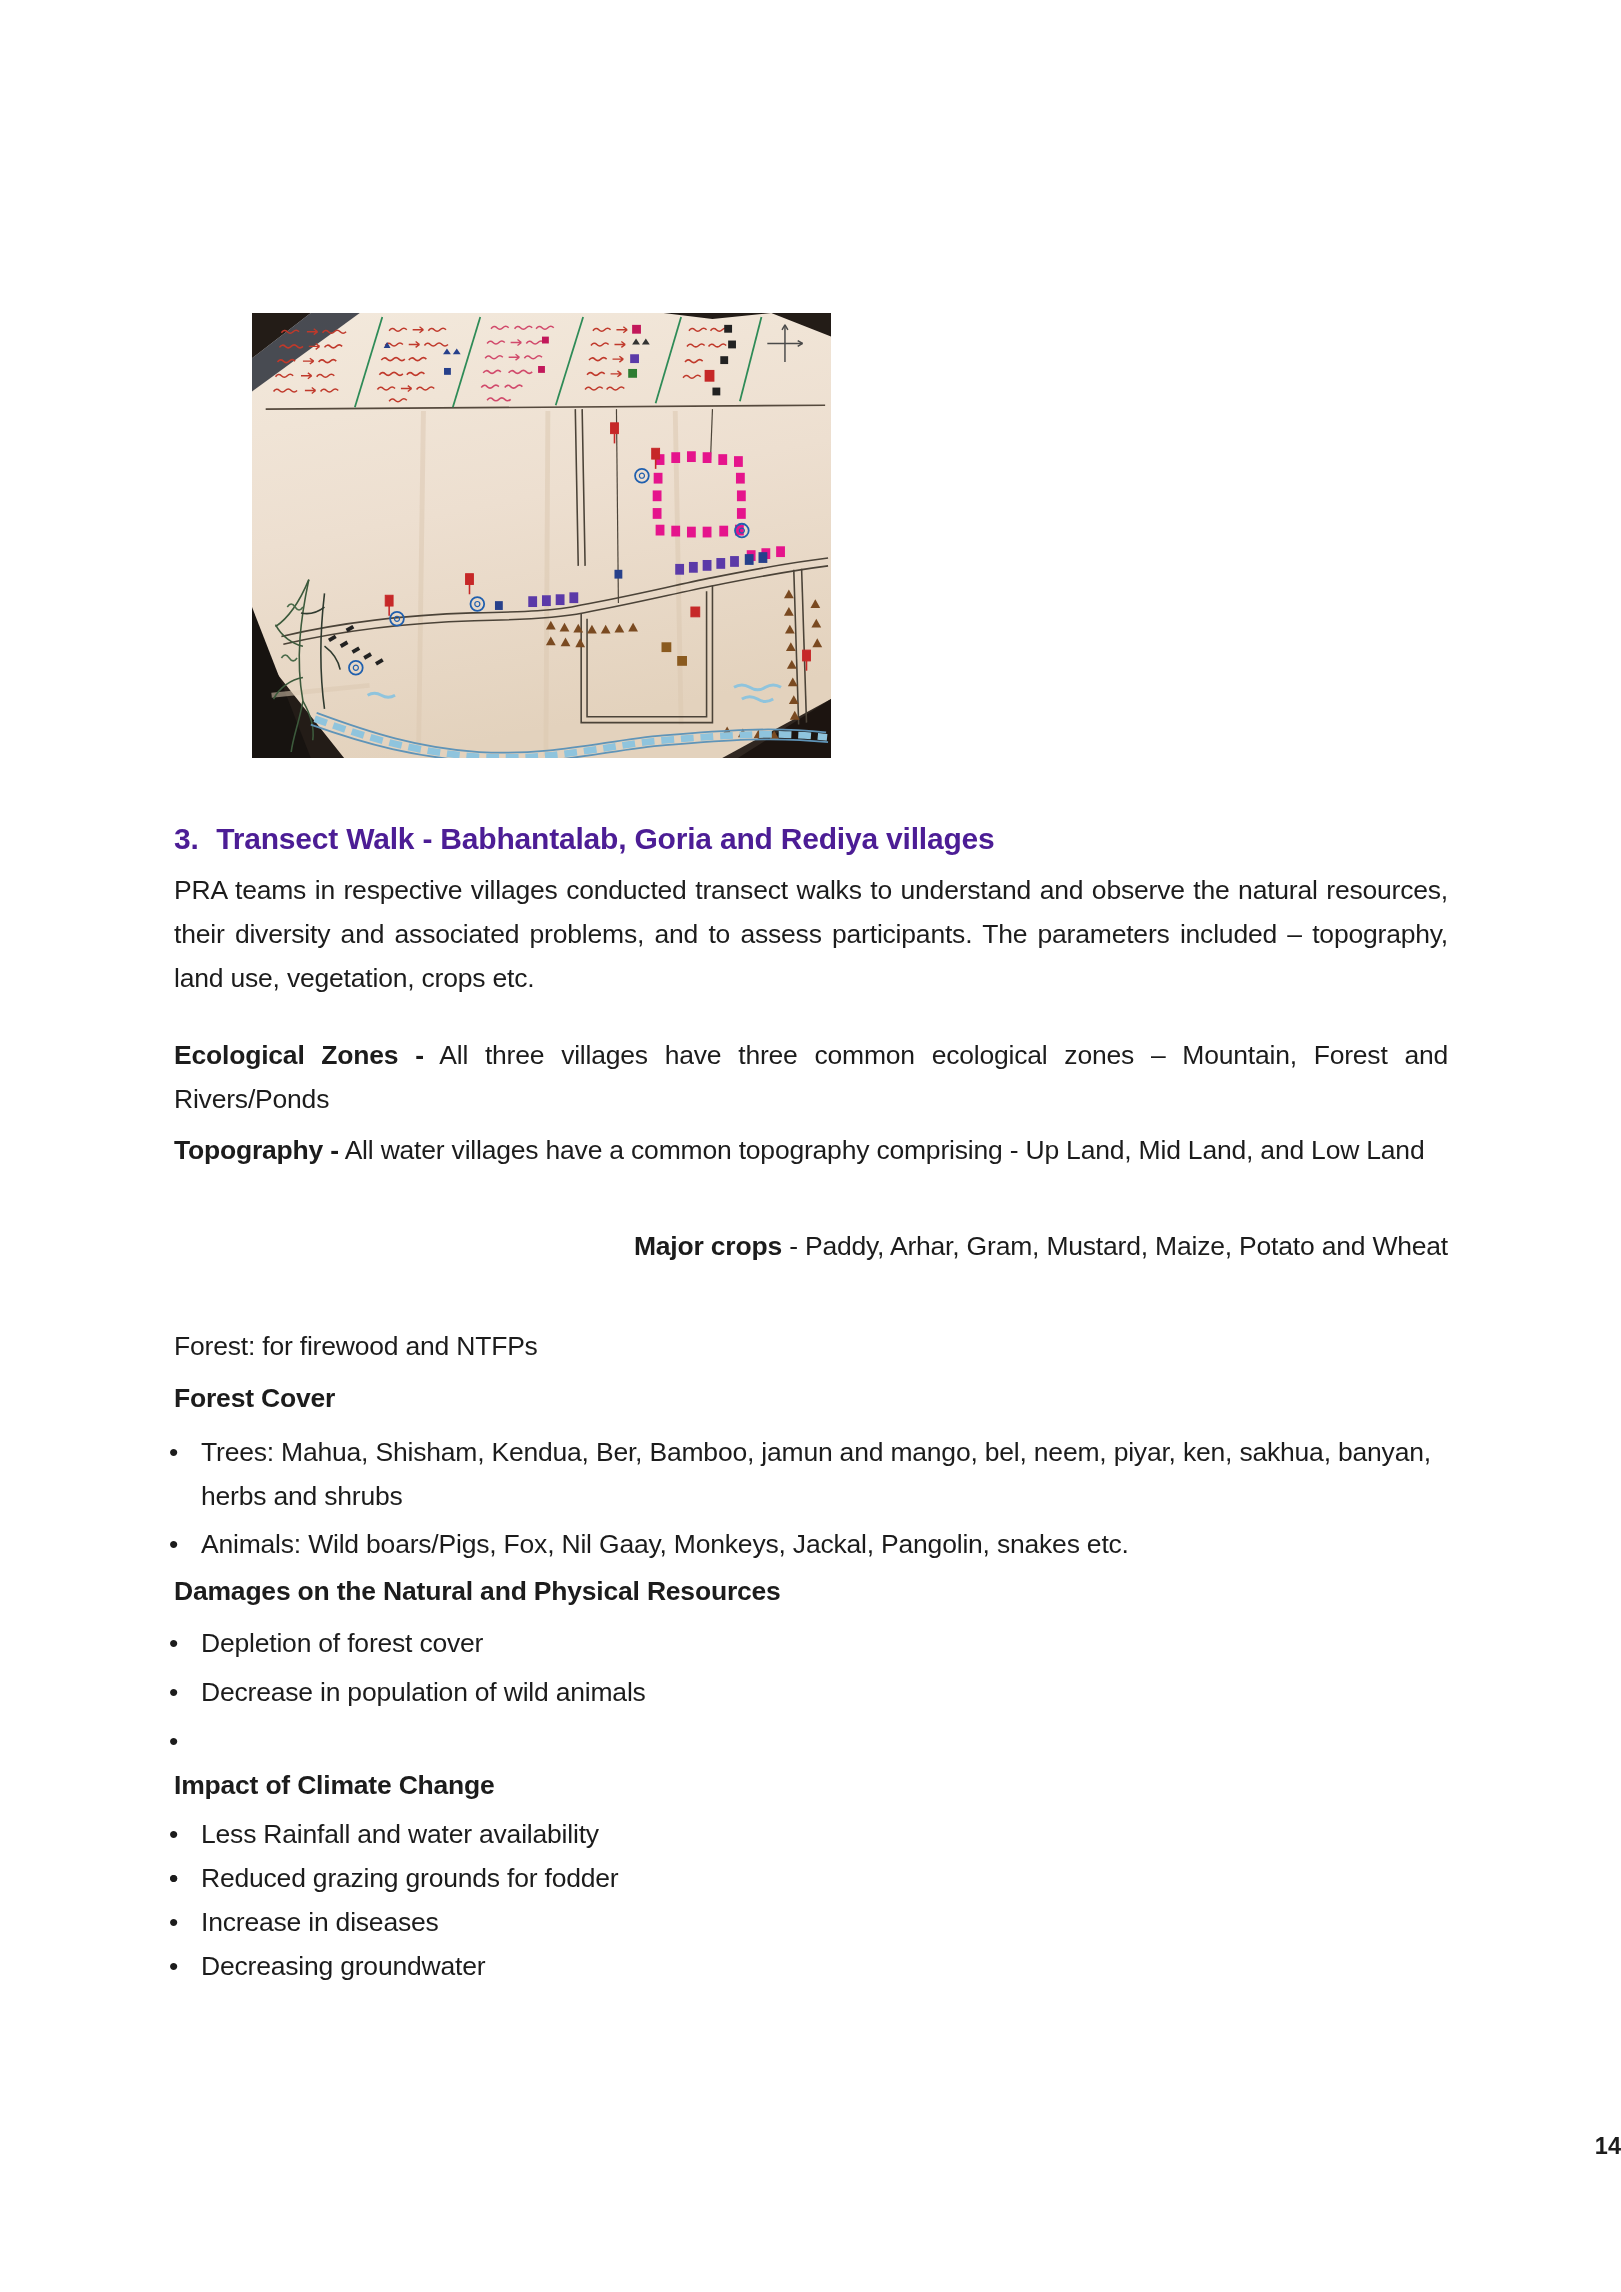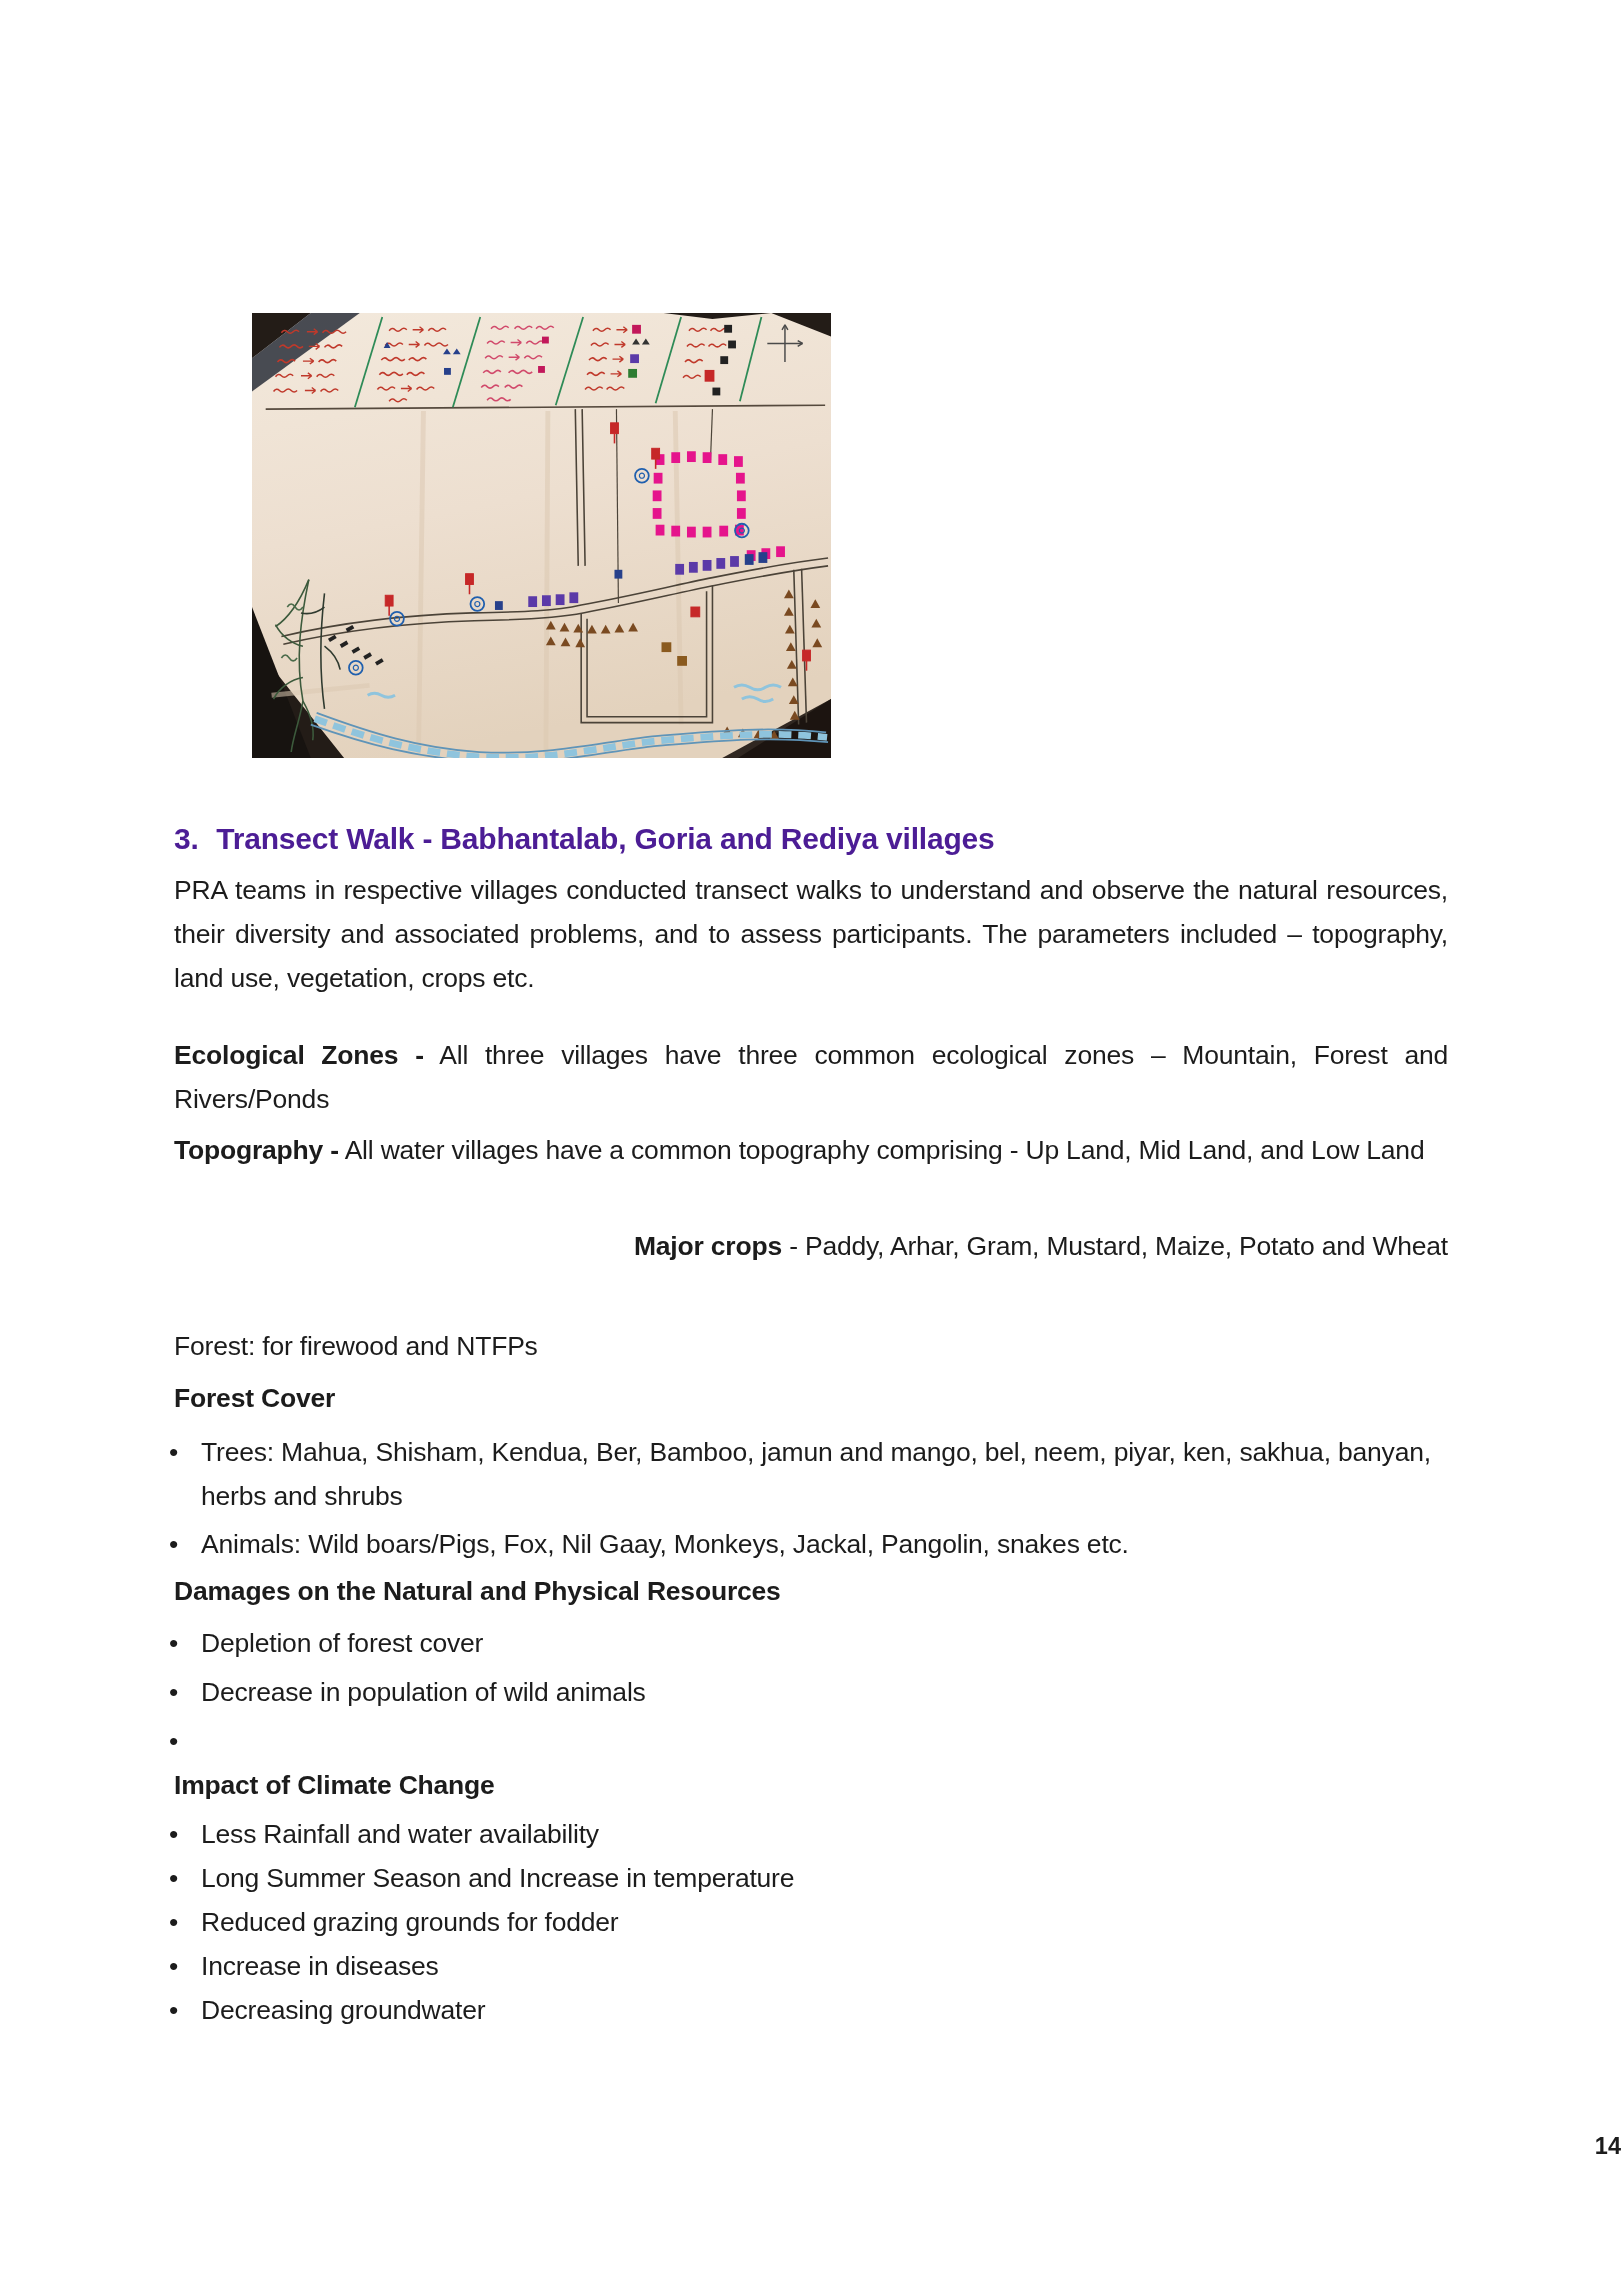--- a/index.html
+++ b/index.html
@@ -396,21 +396,21 @@
   <div class="abs txt subhead h-damages">Damages on the Natural and Physical Resources</div>
   <ul class="abs blist blk-bullets-b">
     <li><span class="bullet">•</span><span>Depletion of forest cover</span></li>
     <li><span class="bullet">•</span><span>Decrease in population of wild animals</span></li>
     <li><span class="bullet">•</span></li>
   </ul>
 
   <div class="abs txt subhead h-impact">Impact of Climate Change</div>
   <ul class="abs blist blk-bullets-c">
     <li><span class="bullet">•</span><span>Less Rainfall and water availability</span></li>
-    <li><span class="bullet">•</span><span>Long Summer Season and Increase in temperature</span></li>
+    <li><span class="bullet">•</span></li>
     <li><span class="bullet">•</span><span>Reduced grazing grounds for fodder</span></li>
     <li><span class="bullet">•</span><span>Increase in diseases</span></li>
     <li><span class="bullet">•</span><span>Decreasing groundwater</span></li>
   </ul>
 
   <div class="abs page-number">14</div>
 
 </div>
 
 

